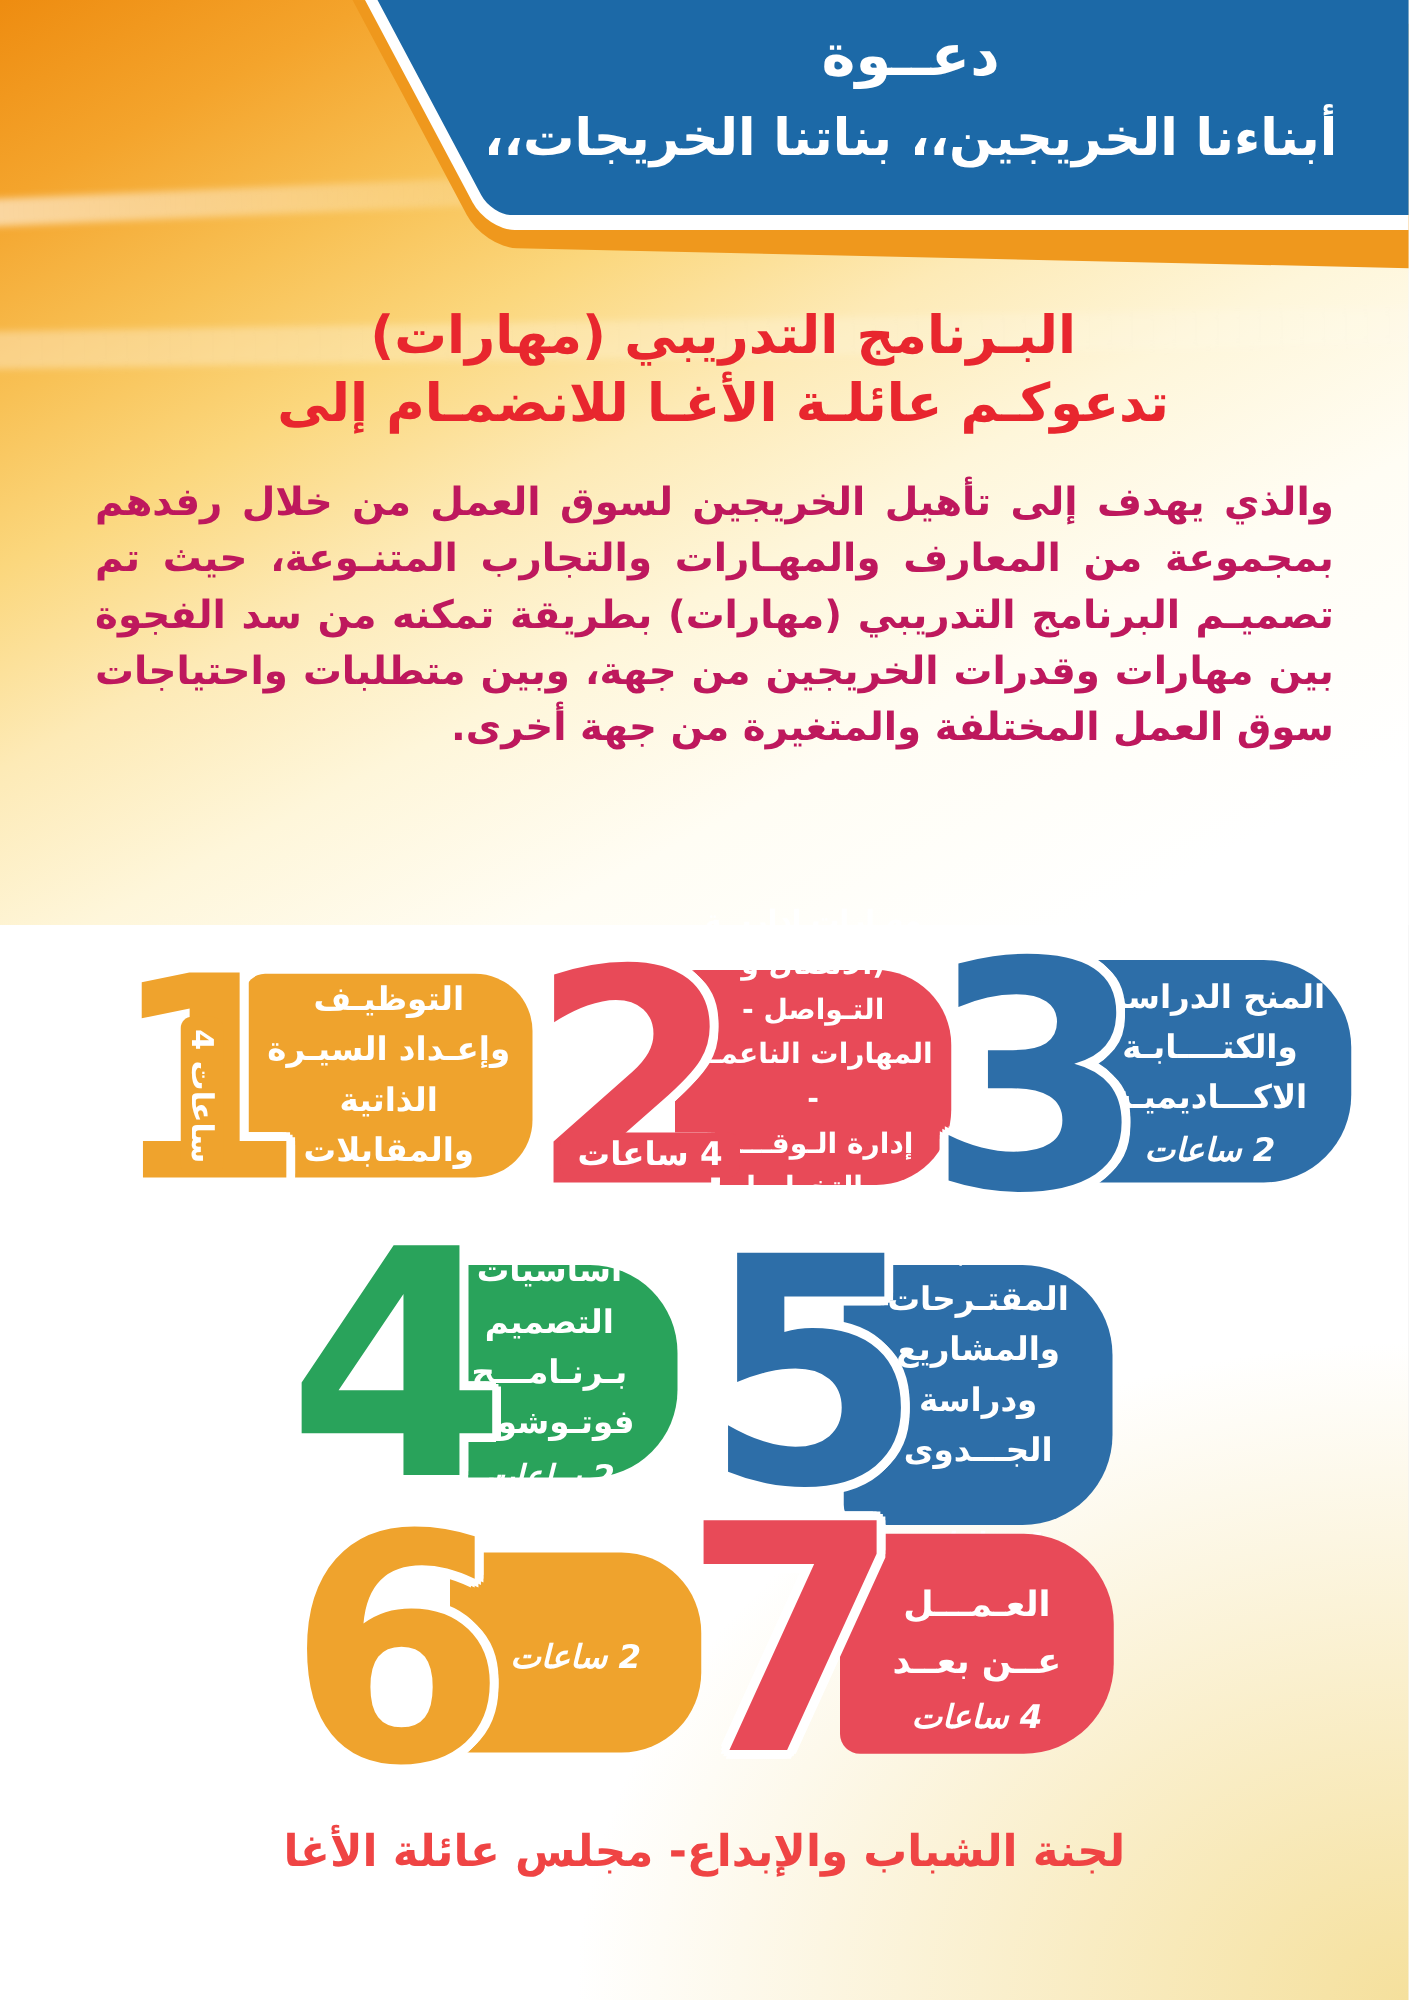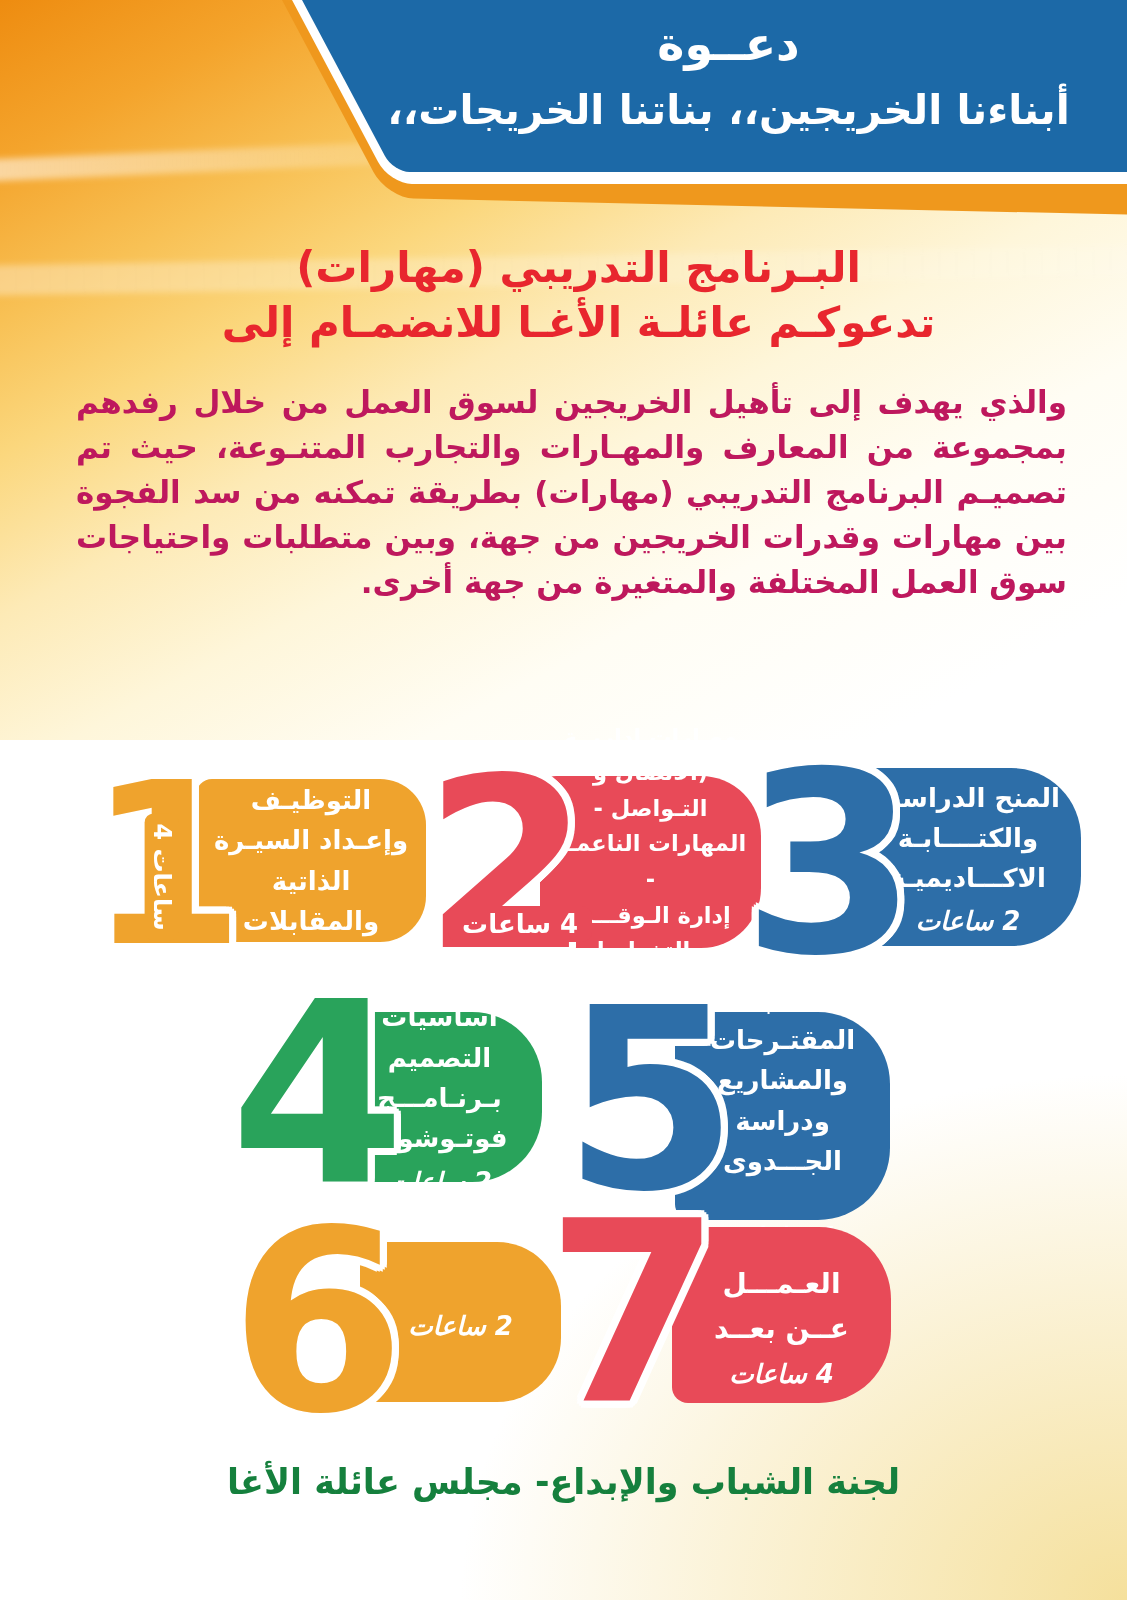--- a/index.html
+++ b/index.html
@@ -73,21 +73,21 @@
   .num.n4{left:230px;top:996px;font-size:252px;}
   .card.k4{left:337px;top:1012px;width:205px;height:170px;border-radius:16px 70px 70px 16px;}
   .num.n5{left:563px;top:1002px;font-size:252px;}
   .card.k5{left:675px;top:1012px;width:215px;height:208px;border-radius:16px 72px 72px 16px;gap:33px;}
   .num.n6{left:230px;top:1224px;font-size:252px;}
   .card.k6{left:360px;top:1242px;width:201px;height:160px;border-radius:16px 64px 64px 16px;}
   .num.n7{left:546px;top:1216px;font-size:252px;}
   .card.k7{left:672px;top:1227px;width:219px;height:176px;border-radius:16px 72px 72px 16px;}
   .card.k7 .t{font-size:28px;line-height:1.6;margin-top:21px;}
   
-  .footer{position:absolute;left:0;right:0;top:1462px;z-index:5;color:#15803d;
+  .footer{position:absolute;left:0;right:0;top:1462px;z-index:5;color:#ef4444;
     text-align:center;direction:rtl;font-size:35px;}
 </style>
 </head>
 <body>
 
 <div class="page">
 
   <div class="bg-top"></div>
   <div class="streak s1"></div>
   <div class="streak s2"></div>

